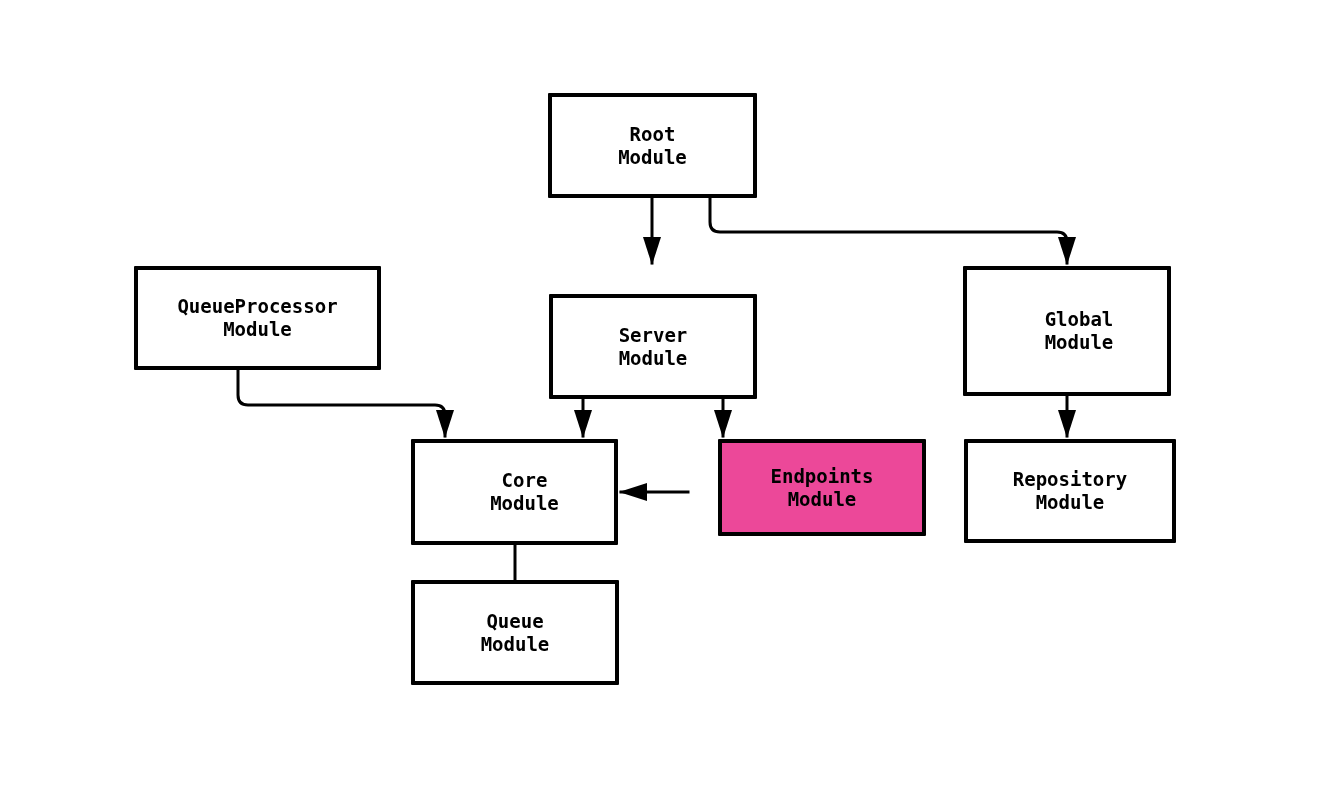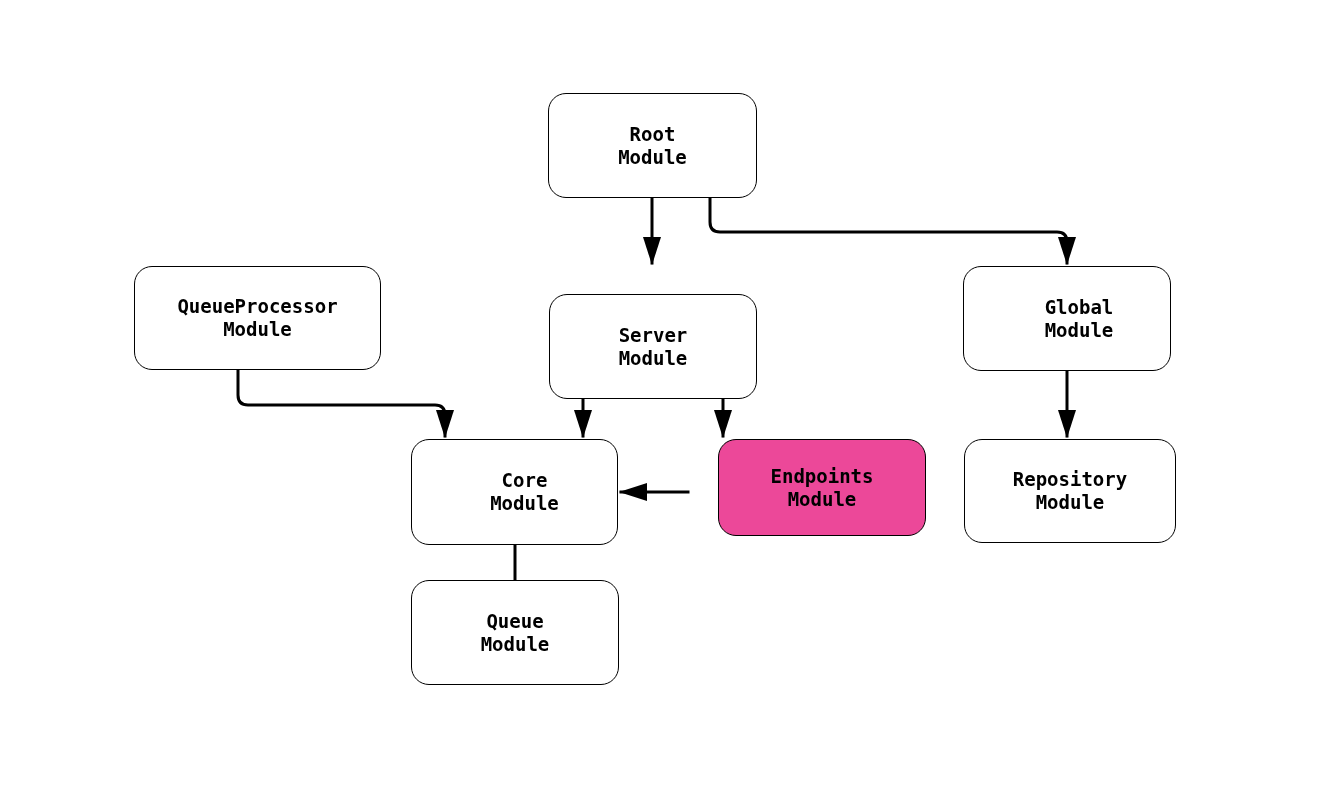--- a/index.html
+++ b/index.html
@@ -19,22 +19,22 @@
     position: absolute;
     left: 0;
     top: 0;
     width: 1337px;
     height: 809px;
   }
   .node {
     position: absolute;
     box-sizing: border-box;
     background: #ffffff;
-    border: 1px solid #0f766e;
-    border-radius: 18px;
+    border: 4px solid #0f766e;
+    border-radius: 1px;
     display: flex;
     align-items: center;
     justify-content: center;
     text-align: center;
   }
   .node .label {
     font-size: 19px;
     line-height: 23px;
     font-weight: 700;
     color: #000000;
@@ -74,21 +74,21 @@
 Module</div>
       </div>
       <div class="node" style="left: 134px; top: 266px; width: 247px; height: 104px; background: rgb(255, 255, 255); border-color: rgb(0, 0, 0);">
         <div class="label">QueueProcessor
 Module</div>
       </div>
       <div class="node" style="left: 549px; top: 266px; width: 208px; height: 105px; background: rgb(255, 255, 255); border-color: rgb(0, 0, 0); margin-top: 28px;">
         <div class="label">Server
 Module</div>
       </div>
-      <div class="node" style="left: 963px; top: 266px; width: 208px; height: 105px; background: rgb(255, 255, 255); border-color: rgb(0, 0, 0); padding-left: 24px;">
+      <div class="node" style="left: 963px; top: 266px; width: 208px; height: 130px; background: rgb(255, 255, 255); border-color: rgb(0, 0, 0); padding-left: 24px;">
         <div class="label">Global
 Module</div>
       </div>
       <div class="node" style="left: 411px; top: 439px; width: 207px; height: 106px; background: rgb(255, 255, 255); border-color: rgb(0, 0, 0); padding-left: 20px;">
         <div class="label">Core
 Module</div>
       </div>
       <div class="node" style="left: 688px; top: 439px; width: 208px; height: 97px; background: #ec4899; border-color: rgb(0, 0, 0); margin-left: 30px;">
         <div class="label">Endpoints
 Module</div>

